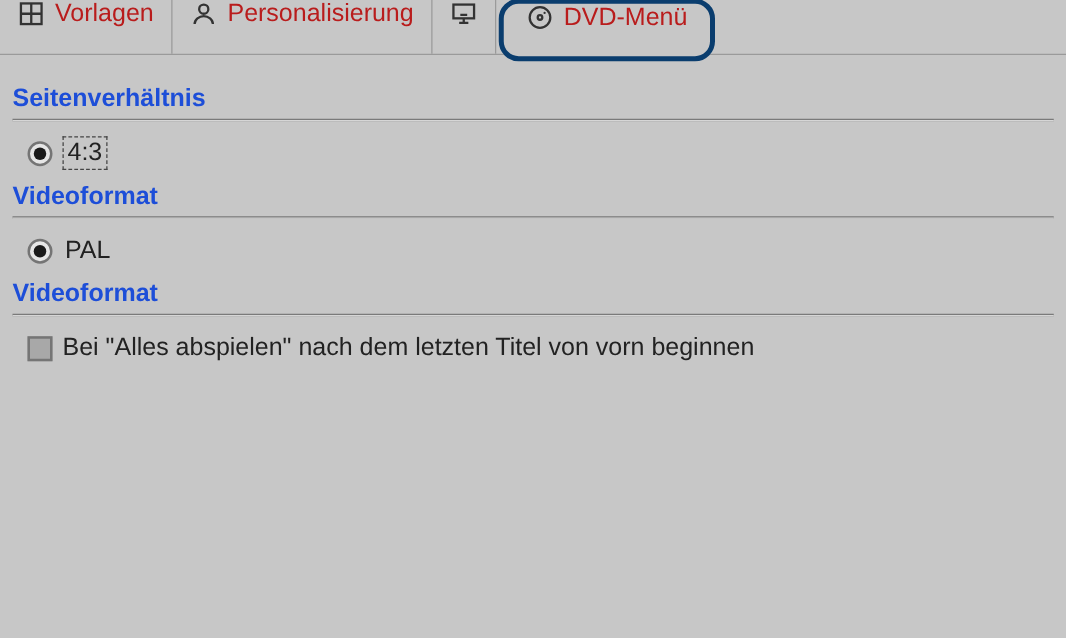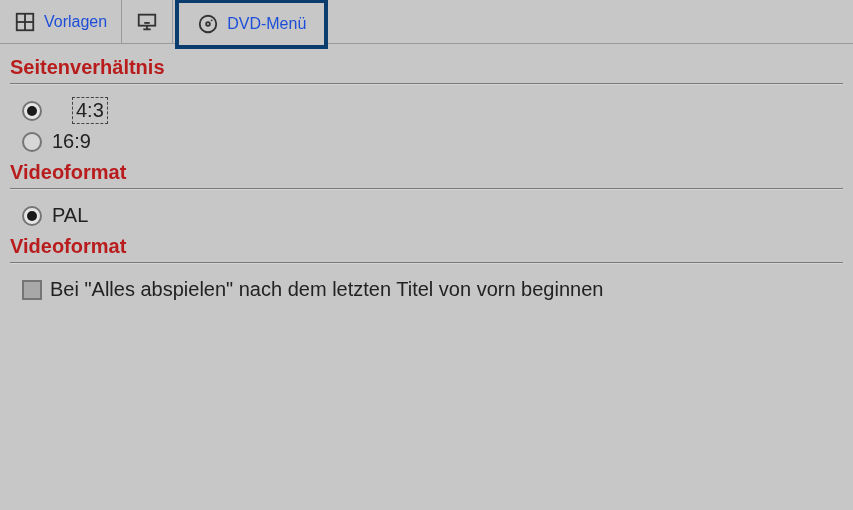--- a/index.html
+++ b/index.html
@@ -16,51 +16,50 @@
     }
     .tabbar {
       display: flex;
       align-items: stretch;
       height: 44px;
       background: #c7c7c7;
       border-bottom: 1px solid #9a9a9a;
     }
     .tab {
       display: flex;
-      align-items: center;
       gap: 8px;
       padding: 0 14px;
-      font-size: 16px;
-      color: #1d4ed8;
+      font-size: 20px;
+      color: #b91c1c;
       border-right: 1px solid #9a9a9a;
       cursor: pointer;
       position: relative;
     }
     .tab svg {
       width: 22px;
       height: 22px;
       flex-shrink: 0;
     }
     .tab.active {
       border: 4px solid #0a3d6e;
-      border-radius: 0;
+      border-radius: 16px;
       background: #c7c7c7;
       margin: -1px 2px 0 2px;
       z-index: 2;
       padding: 0 18px;
       height: 50px;
     }
     .content {
       padding: 12px 10px;
     }
     .section-title {
       font-weight: bold;
       font-size: 20px;
-      color: #b91c1c;
-      margin-top: 0;
+      color: #1d4ed8;
+      margin-top: 12px;
       margin-bottom: 4px;
     }
     .hr {
       height: 2px;
       background: #7a7a7a;
       border-bottom: 1px solid #d6d6d6;
       margin-bottom: 14px;
     }
     .radio-row {
       display: flex;
@@ -91,21 +90,20 @@
       background: #1a1a1a;
       display: none;
     }
     .radio-outer.checked .radio-inner {
       display: block;
     }
     .focus-dash {
       outline: 1px dashed #444;
       outline-offset: 1px;
       padding: 0 2px;
-      margin-left: 22px;
     }
     .checkbox-row {
       display: flex;
       align-items: center;
       gap: 8px;
       margin: 8px 0 8px 12px;
       font-size: 20px;
       color: #222;
       cursor: pointer;
     }
@@ -123,20 +121,27 @@
   <div class="tab">
     <svg viewBox="0 0 24 24">
         <rect x="3" y="3" width="18" height="18" fill="none" stroke="#333" stroke-width="2"></rect>
         <line x1="12" y1="3" x2="12" y2="21" stroke="#333" stroke-width="2"></line>
         <line x1="3" y1="12" x2="21" y2="12" stroke="#333" stroke-width="2"></line>
       </svg>
     <span>Vorlagen</span>
   </div>
   <div class="tab">
     <svg viewBox="0 0 24 24">
+        <circle cx="12" cy="8" r="4" fill="none" stroke="#333" stroke-width="2"></circle>
+        <path d="M4 21c0-4 4-7 8-7s8 3 8 7" fill="none" stroke="#333" stroke-width="2"></path>
+      </svg>
+    <span>Personalisierung</span>
+  </div>
+  <div class="tab">
+    <svg viewBox="0 0 24 24">
         <rect x="3" y="4" width="18" height="12" fill="none" stroke="#333" stroke-width="2"></rect>
         <line x1="9" y1="13" x2="15" y2="13" stroke="#333" stroke-width="2"></line>
         <line x1="8" y1="20" x2="16" y2="20" stroke="#333" stroke-width="2"></line>
         <line x1="12" y1="16" x2="12" y2="20" stroke="#333" stroke-width="2"></line>
       </svg>
   </div>
   <div class="tab active">
     <svg viewBox="0 0 24 24">
         <circle cx="12" cy="12" r="9" fill="none" stroke="#333" stroke-width="2"></circle>
         <circle cx="12" cy="12" r="2" fill="none" stroke="#333" stroke-width="2"></circle>
@@ -150,24 +155,20 @@
 
   <div class="section-title">Seitenverhältnis</div>
   <div class="hr"></div>
 
   <div class="radio-row">
     <span class="radio-outer checked">
         <span class="radio-inner"></span>
       </span>
     <span class="focus-dash">4:3</span>
   </div>
-  <div class="radio-row">
-    <span class="radio-outer"></span>
-    <span>16:9</span>
-  </div>
 
   <div class="section-title">Videoformat</div>
   <div class="hr"></div>
 
   <div class="radio-row">
     <span class="radio-outer checked">
         <span class="radio-inner"></span>
       </span>
     <span>PAL</span>
   </div>

